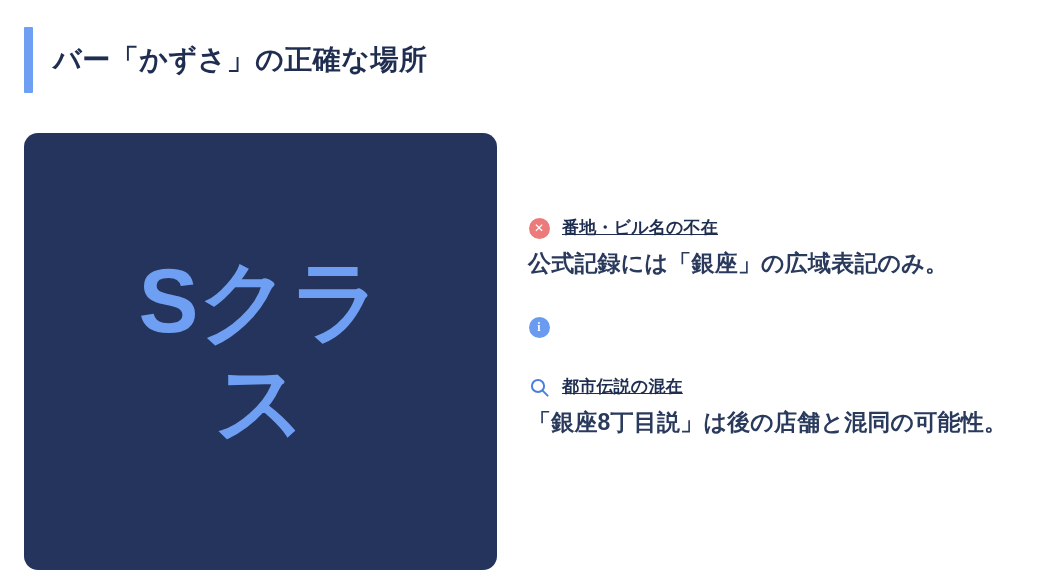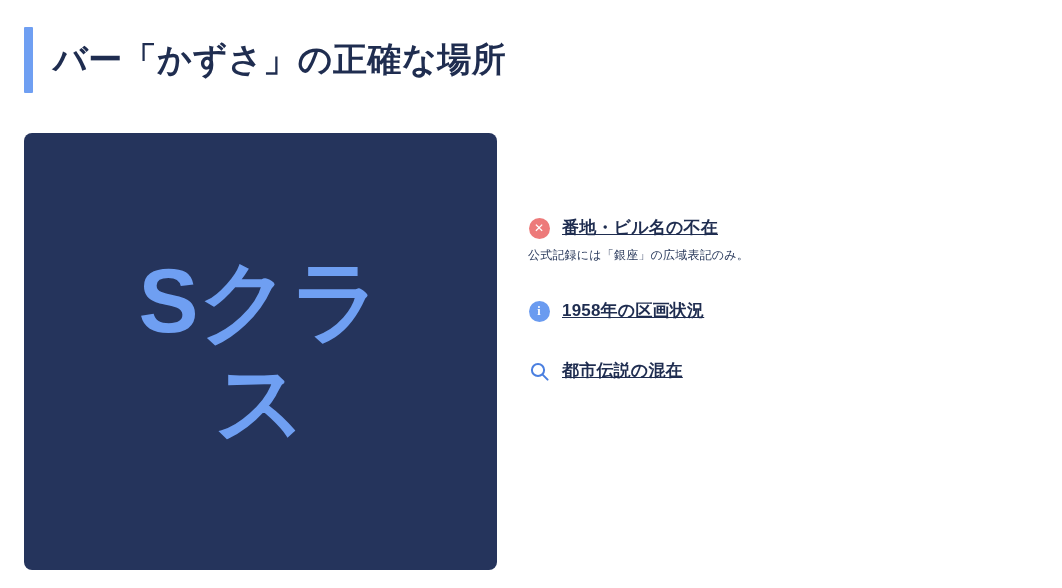--- a/index.html
+++ b/index.html
@@ -35,37 +35,37 @@
   .title-accent {
     width: 9px;
     height: 66px;
     background: #6f9ff2;
     flex: 0 0 auto;
     border-radius: 1px;
   }
   .page-title {
     margin: 0;
     padding: 0 0 0 20px;
-    font-size: 34px;
+    font-size: 28px;
     line-height: 1.15;
     font-weight: bold;
     color: #1f2d50;
     letter-spacing: 0.5px;
     white-space: nowrap;
   }
 
   
   .visual-card {
     position: absolute;
     left: 24px;
     top: 133px;
     width: 473px;
     height: 437px;
     background: #25345c;
-    border-radius: 8px;
+    border-radius: 14px;
     display: flex;
     align-items: center;
     justify-content: center;
     overflow: hidden;
   }
   .visual-card-label {
     width: 290px;
     text-align: center;
     font-size: 90px;
     line-height: 1.12;
@@ -122,24 +122,25 @@
     margin: 0;
     font-size: 17px;
     font-weight: bold;
     color: #1f2d50;
     line-height: 1.3;
     letter-spacing: 0.2px;
     text-decoration: underline;
   }
   .note-body {
     margin: 6px 0 0 0;
-    font-size: 12px;
+    font-size: 23px;
     line-height: 1.45;
     color: #2a3a5c;
     letter-spacing: 0.2px;
+    font-weight: bold;
   }
 </style>
 </head>
 <body>
 
 <div class="page">
 
   <div class="title-row">
     <div class="title-accent"></div>
     <h1 class="page-title">バー「かずさ」の正確な場所</h1>
@@ -159,30 +160,30 @@
         <h2 class="note-title">番地・ビル名の不在</h2>
       </div>
       <p class="note-body">公式記録には「銀座」の広域表記のみ。</p>
     </div>
 
     <div class="note-item">
       <div class="note-head">
         <span class="note-icon">
           <span class="icon-circle info">i</span>
         </span>
-        <h2 class="note-title">1958年の区画状況</h2>
       </div>
     </div>
 
     <div class="note-item">
       <div class="note-head">
         <span class="note-icon icon-search">
           <svg width="21" height="21" viewBox="0 0 21 21" aria-hidden="true">
             <circle cx="9" cy="9" r="6.1" fill="none" stroke="#4a7fe0" stroke-width="2"></circle>
             <line x1="13.6" y1="13.6" x2="18.6" y2="18.6" stroke="#4a7fe0" stroke-width="2" stroke-linecap="round"></line>
           </svg>
         </span>
         <h2 class="note-title">都市伝説の混在</h2>
       </div>
+      <p class="note-body">「銀座8丁目説」は後の店舗と混同の可能性。</p>
     </div>
 
   </div>
 </div>
 
 </body></html>

